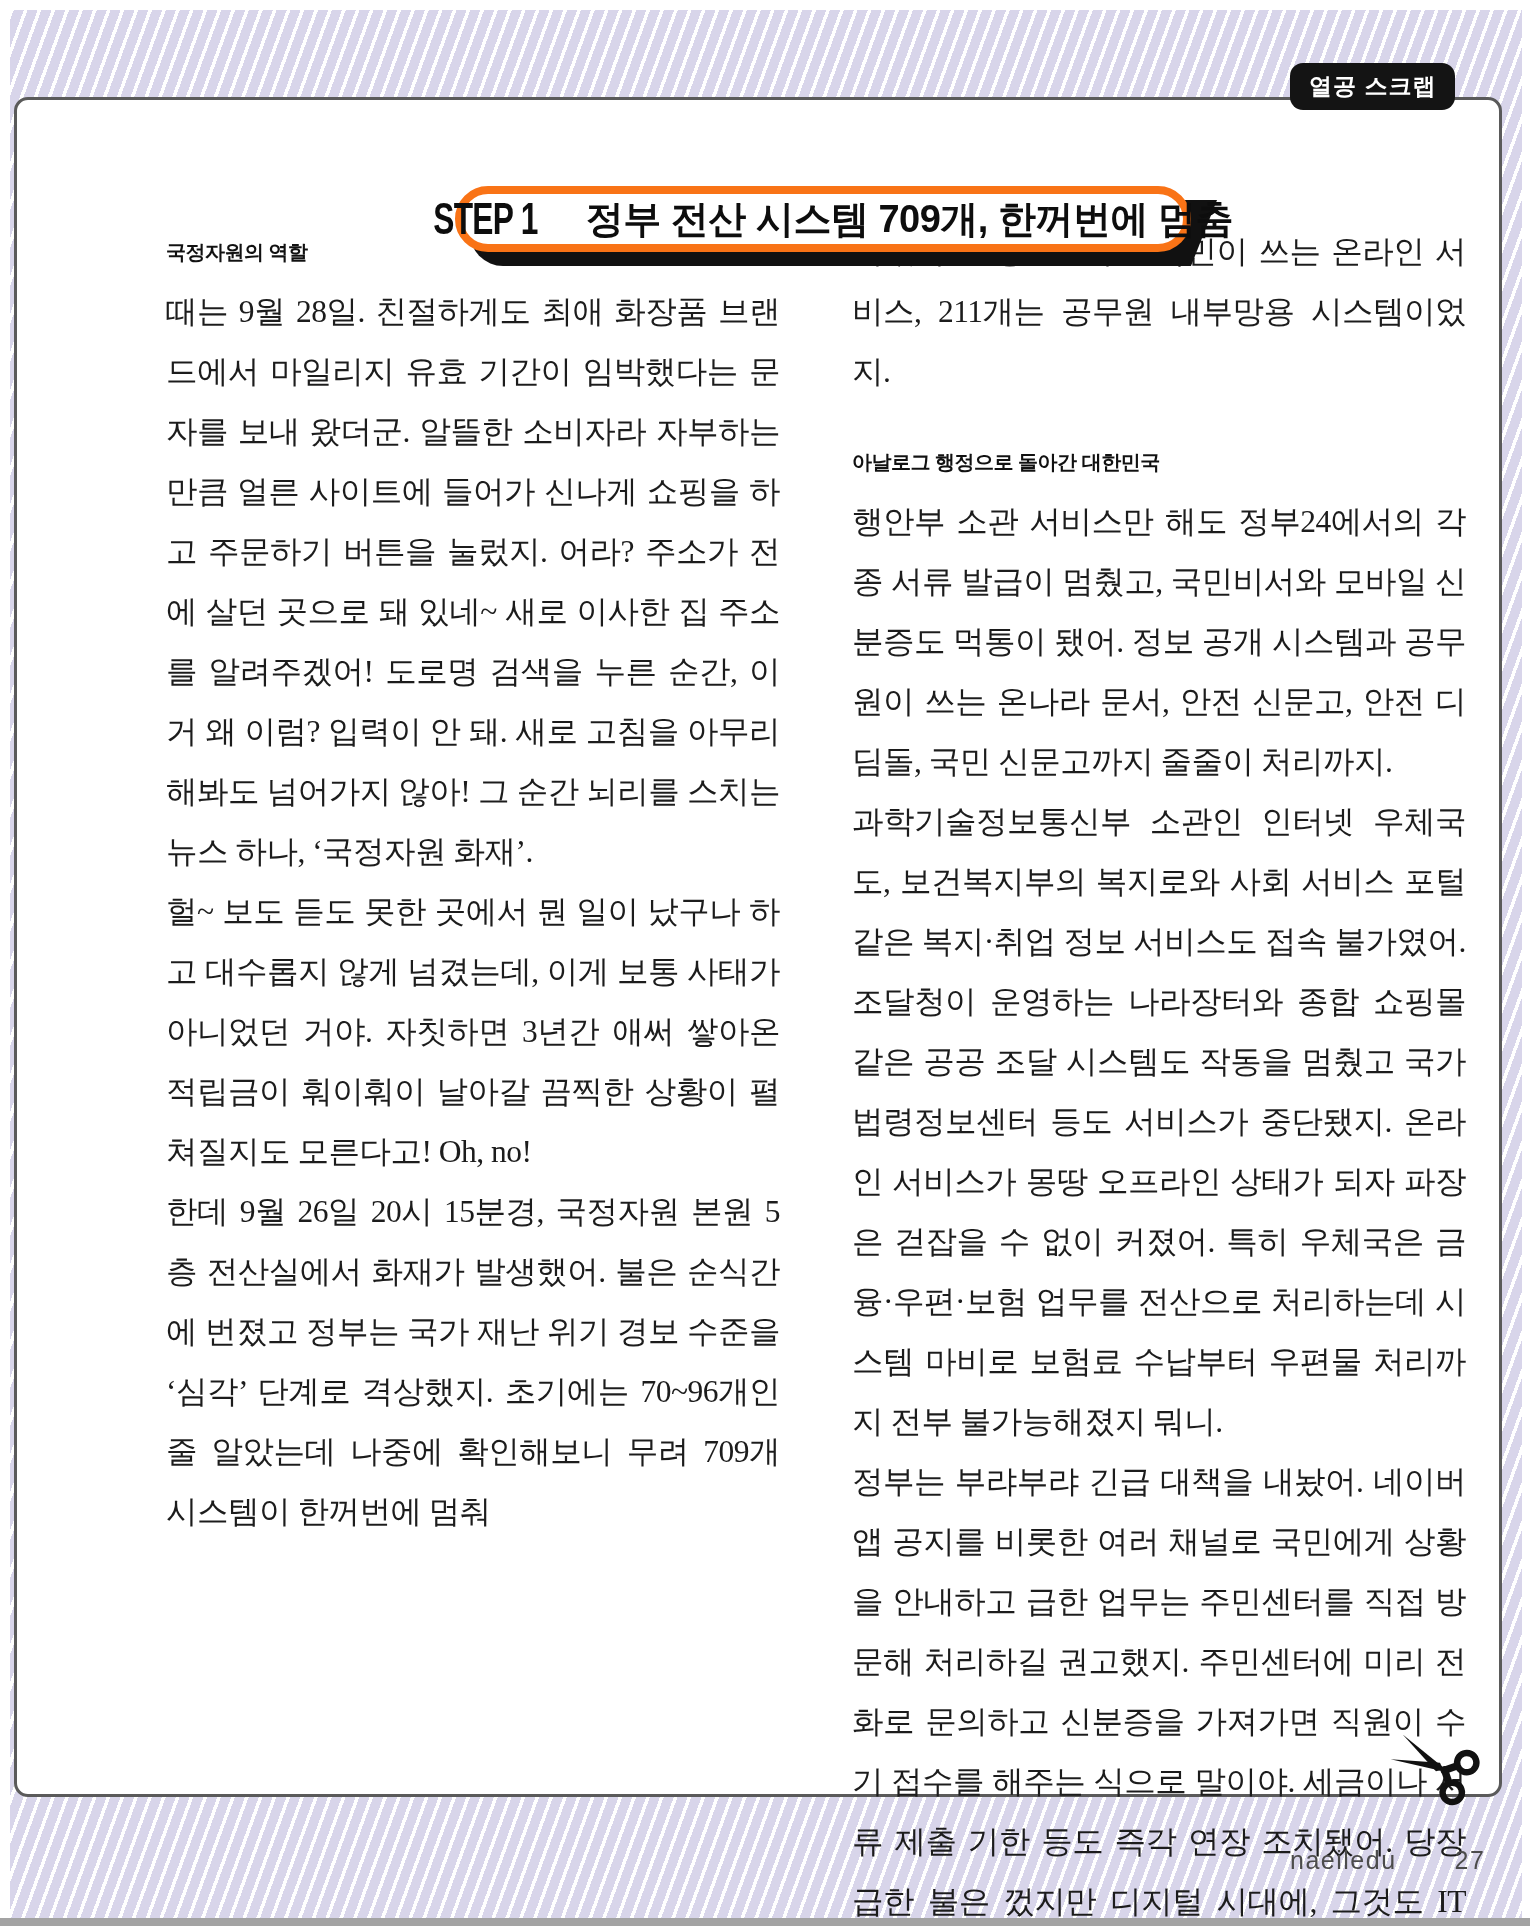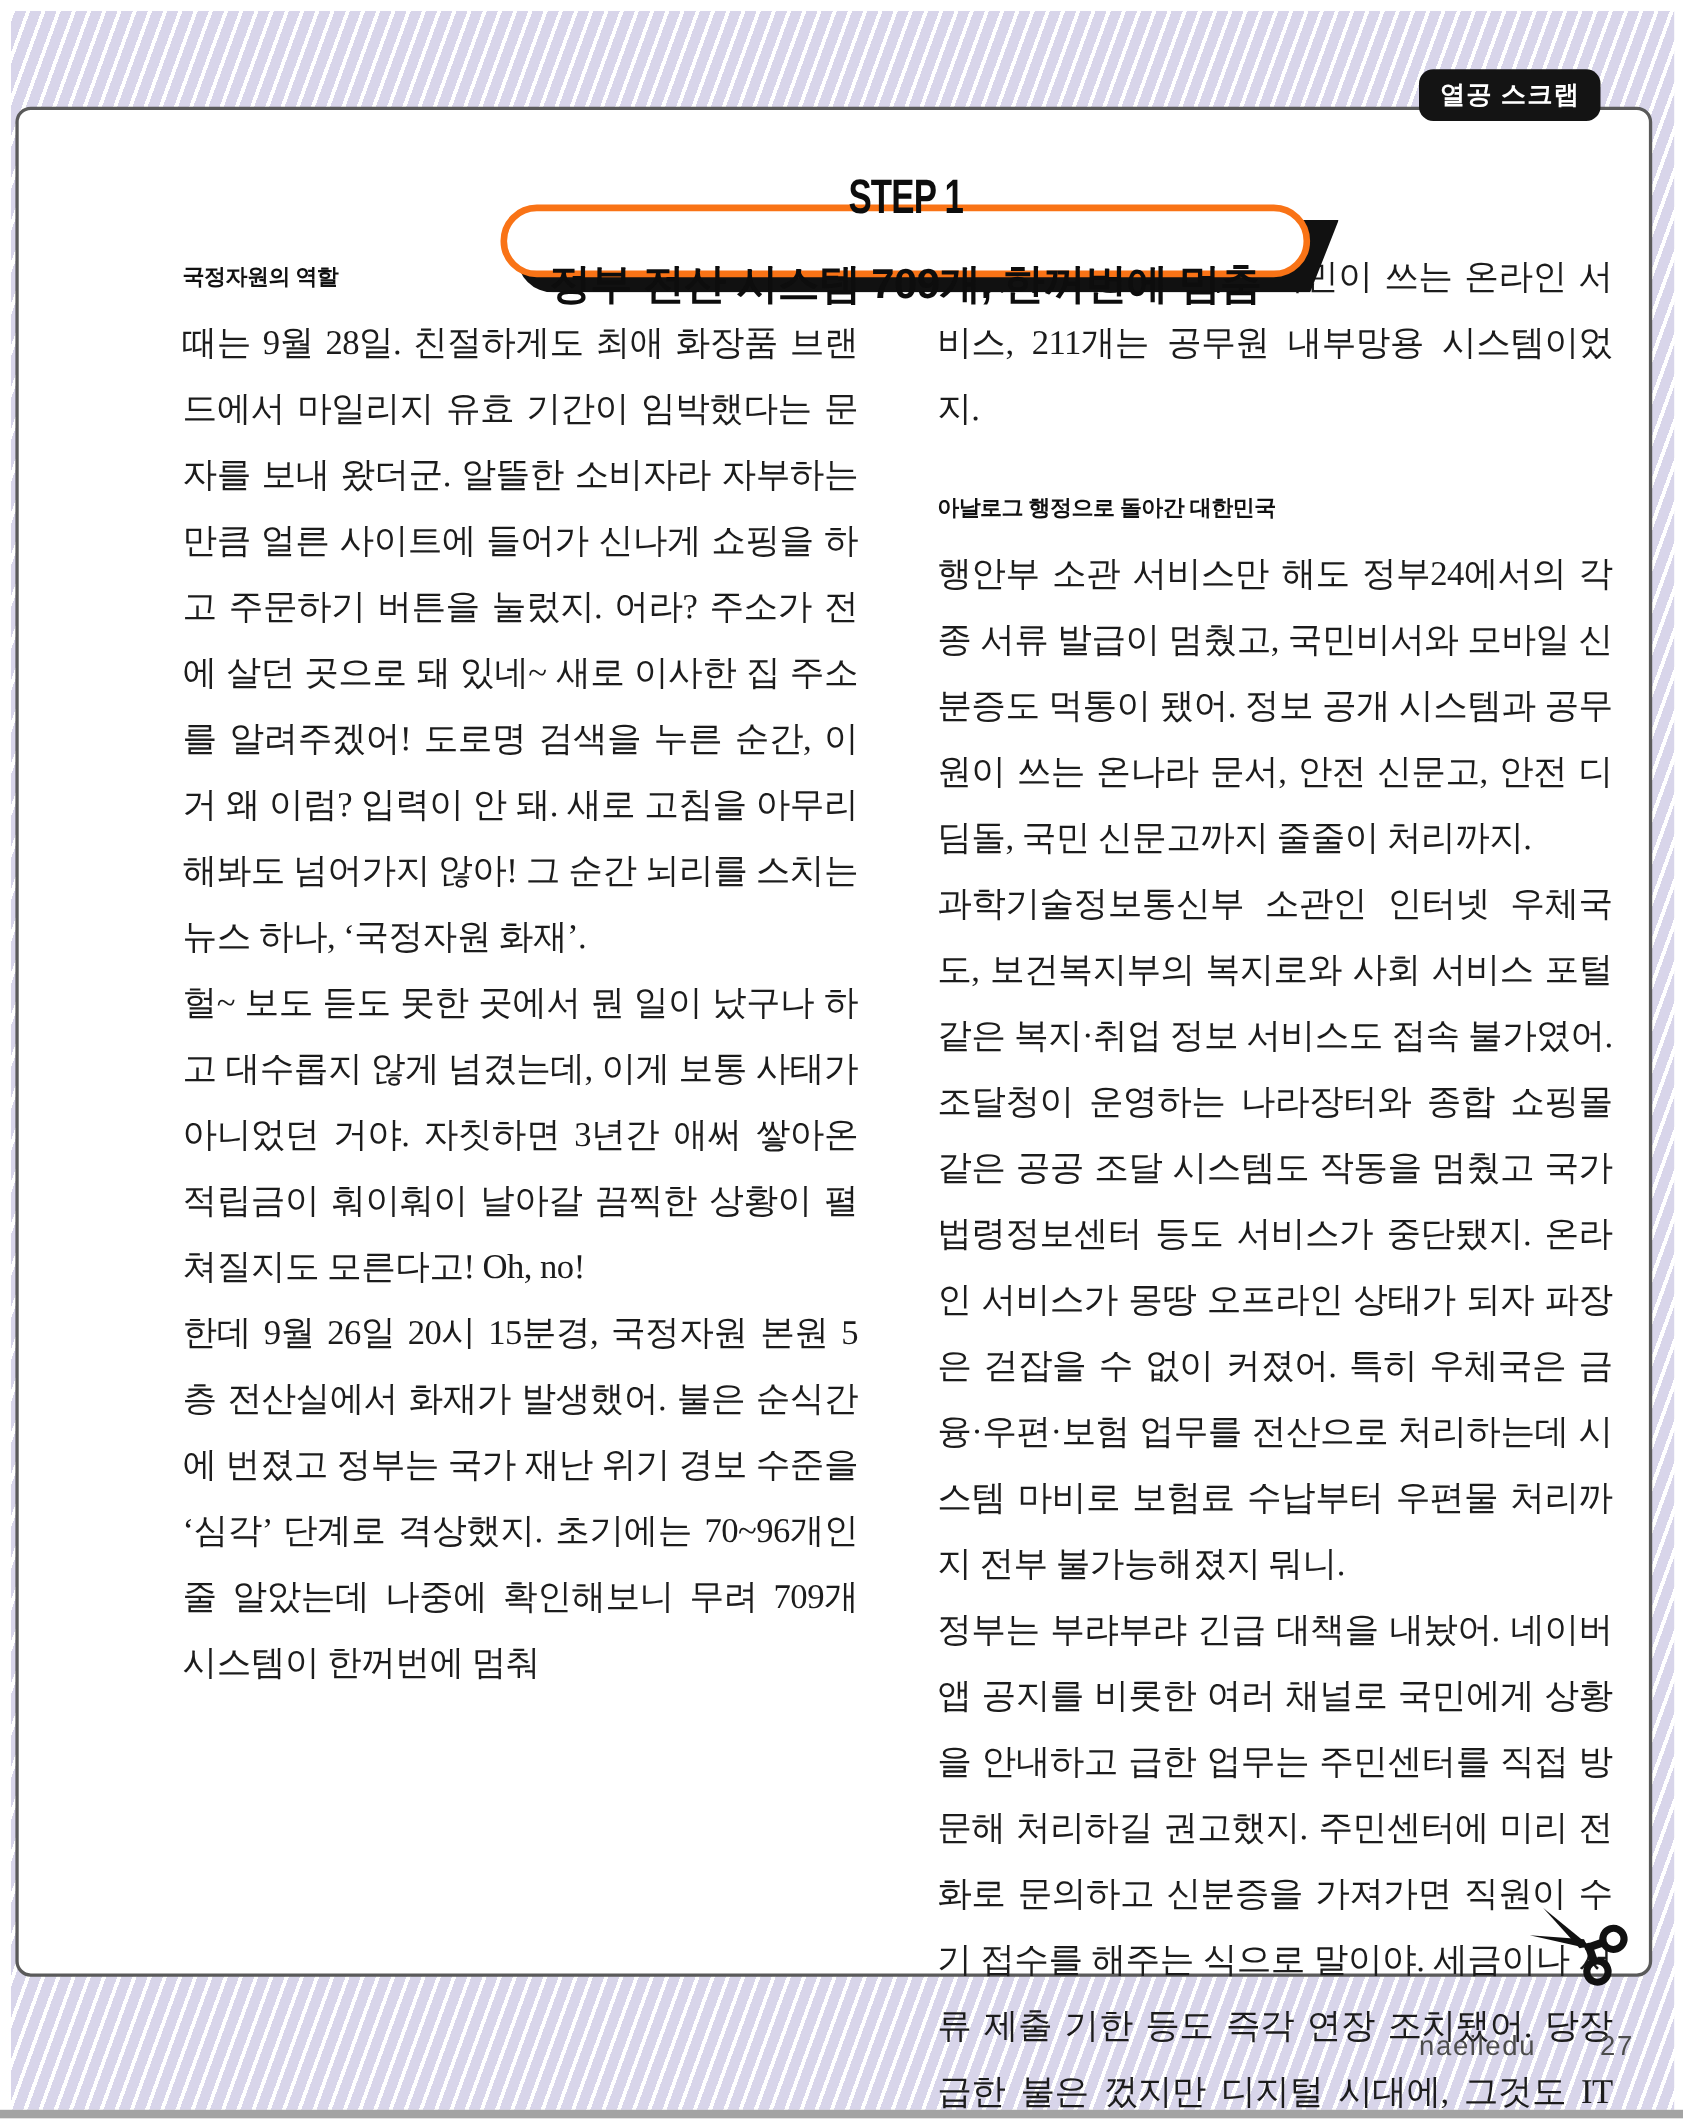--- a/index.html
+++ b/index.html
@@ -34,23 +34,23 @@
   }
   
   .banner-shadow{
     position:absolute;left:470px;top:200px;width:747px;height:66px;
     background:#111111;border-radius:36px 0 0 36px;
     clip-path:polygon(0 0,100% 0,calc(100% - 26px) 100%,0 100%);
     z-index:3;
   }
   .banner{
     position:absolute;left:455px;top:186px;width:736px;height:66px;
-    background:#ffffff;border:6px solid #f97316;border-radius:37px;
+    background:#ffffff;border:8px solid #f97316;border-radius:37px;
     box-sizing:border-box;z-index:4;
-    display:flex;align-items:center;justify-content:center;gap:28px;flex-direction:column;
+    display:flex;align-items:center;justify-content:center;gap:28px;
   }
   .banner .step{
     font-weight:900;font-size:44px;letter-spacing:-1px;
     transform:scaleX(0.72);transform-origin:center;
     color:#0d0d0d;white-space:nowrap;
   }
   .banner .title{
     font-weight:bold;font-size:38px;color:#0d0d0d;white-space:nowrap;
     letter-spacing:-0.5px;
   }

